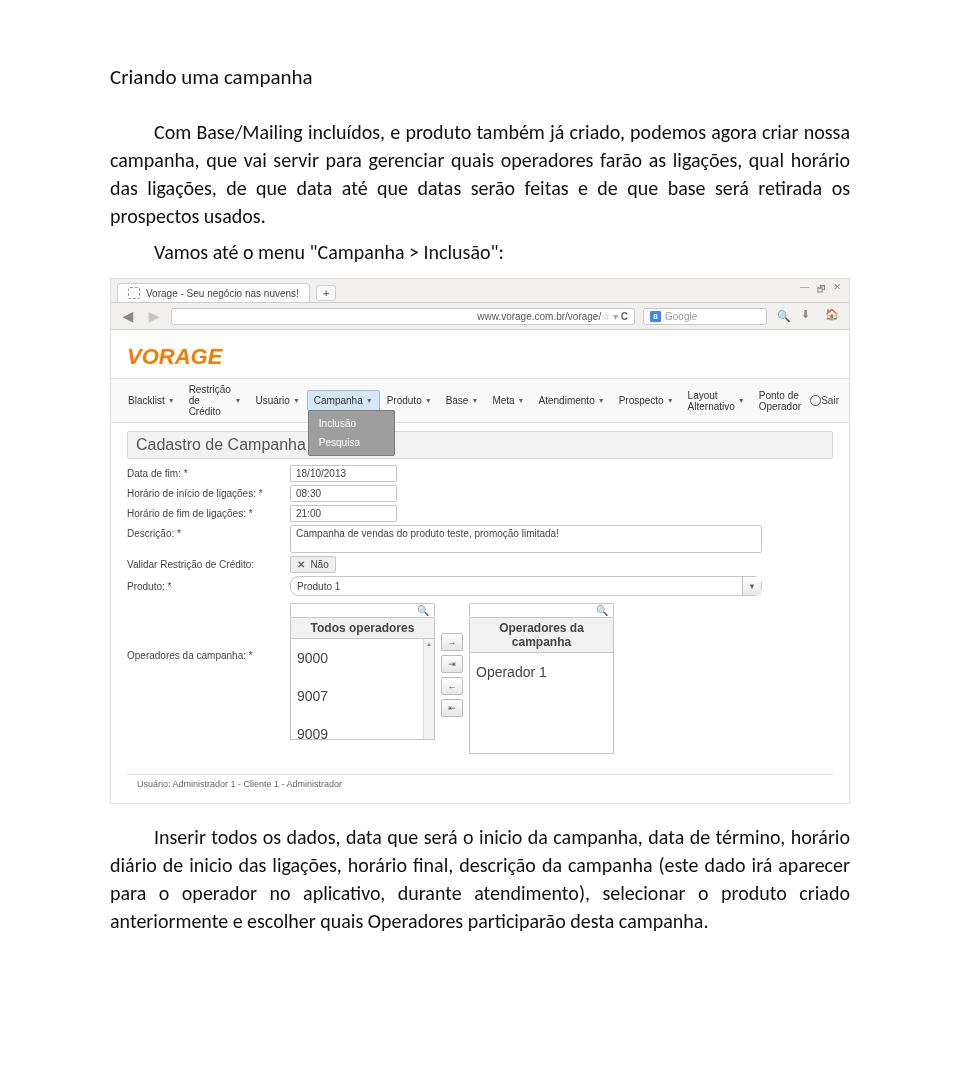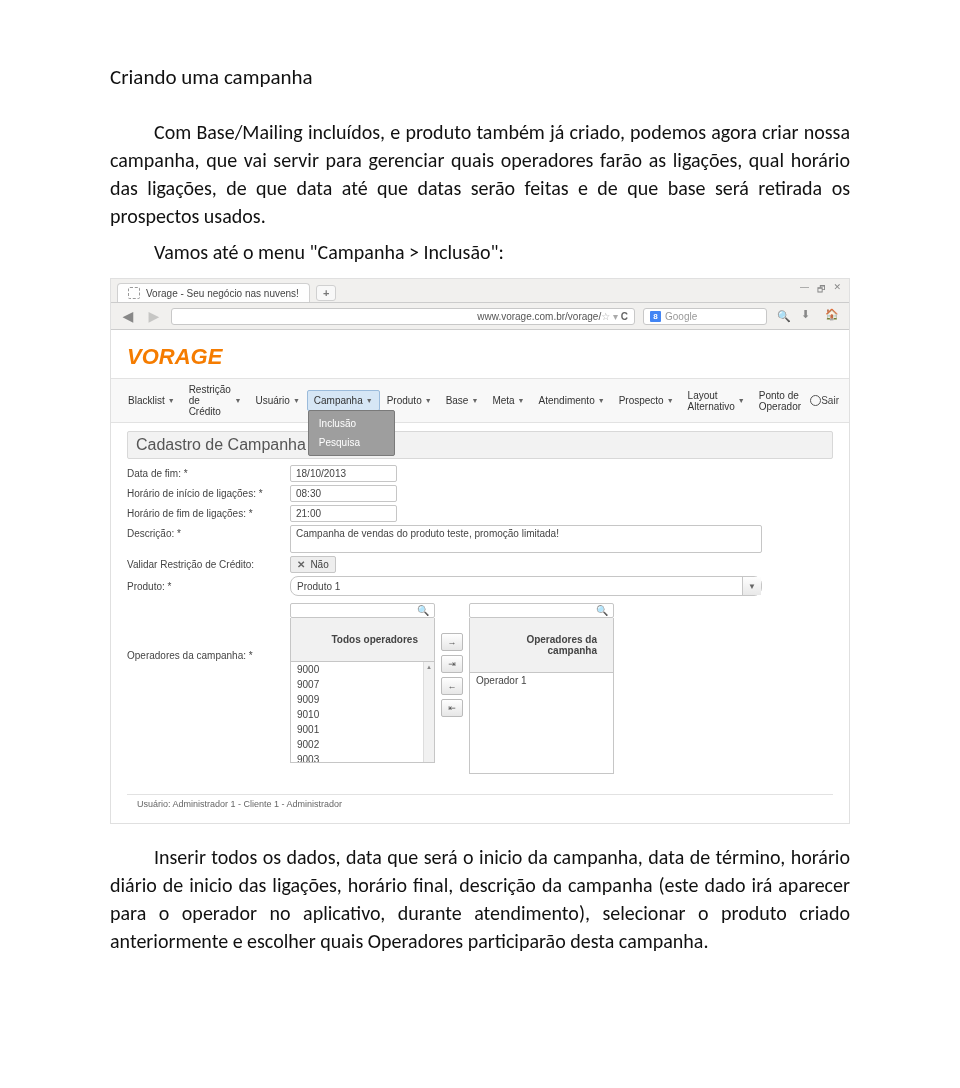--- a/index.html
+++ b/index.html
@@ -41,23 +41,23 @@
 .tinput.wide{width:460px}
 .tinput.desc{height:22px}
 .toggle{display:inline-flex;align-items:center;background:#eee;border:1px solid #c6c6c6;border-radius:2px;padding:2px 6px;font-size:10px;gap:5px}
 .toggle .x{color:#666;font-weight:bold}
 .combo{display:flex;align-items:center;background:#fff;border:1px solid #c6c6c6;border-radius:8px;width:470px}
 .combo .ctext{flex:1;padding:2px 6px;font-size:10px}
 .combo .cbtn{width:18px;height:18px;background:linear-gradient(#fefefe,#e8e8e8);border-left:1px solid #c6c6c6;display:flex;align-items:center;justify-content:center;font-size:8px;color:#666}
 .ops-row{display:flex;align-items:flex-start;gap:6px;margin-top:4px}
 .listbox{width:145px}
 .listbox .lsearch{background:#fff;border:1px solid #c6c6c6;border-radius:2px;padding:1px 4px;font-size:10px;display:flex;justify-content:flex-end;color:#999}
-.listbox .lhead{background:#f1f1f1;border:1px solid #c6c6c6;border-top:none;text-align:right;padding:16px;font-size:10px;font-weight:bold}
+.listbox .lhead{background:#f1f1f1;border:1px solid #c6c6c6;border-top:none;text-align:center;padding:3px;font-size:12px;font-weight:bold}
 .listbox .litems{border:1px solid #c6c6c6;border-top:none;height:100px;overflow:hidden;position:relative}
-.listbox .li{padding:2px 6px;font-size:10px}
+.listbox .li{padding:11px 6px;font-size:14px}
 .listbox .scroll{position:absolute;right:0;top:0;bottom:0;width:10px;background:#f1f1f1;border-left:1px solid #ddd}
 .listbox .scroll .tr{height:9px;display:flex;align-items:center;justify-content:center;font-size:7px;color:#888}
 .movebtns{display:flex;flex-direction:column;gap:4px;margin-top:30px}
 .movebtns .mb{width:20px;height:16px;background:linear-gradient(#fefefe,#e6e6e6);border:1px solid #bbb;border-radius:2px;display:flex;align-items:center;justify-content:center;font-size:9px;color:#555}
 .ss-footer{border-top:1px solid #e2e2e2;padding:4px 10px;font-size:9px;color:#666;margin-top:20px}
 .after-para{margin-top:19px}
 </style>
 </head>
 <body>
 

